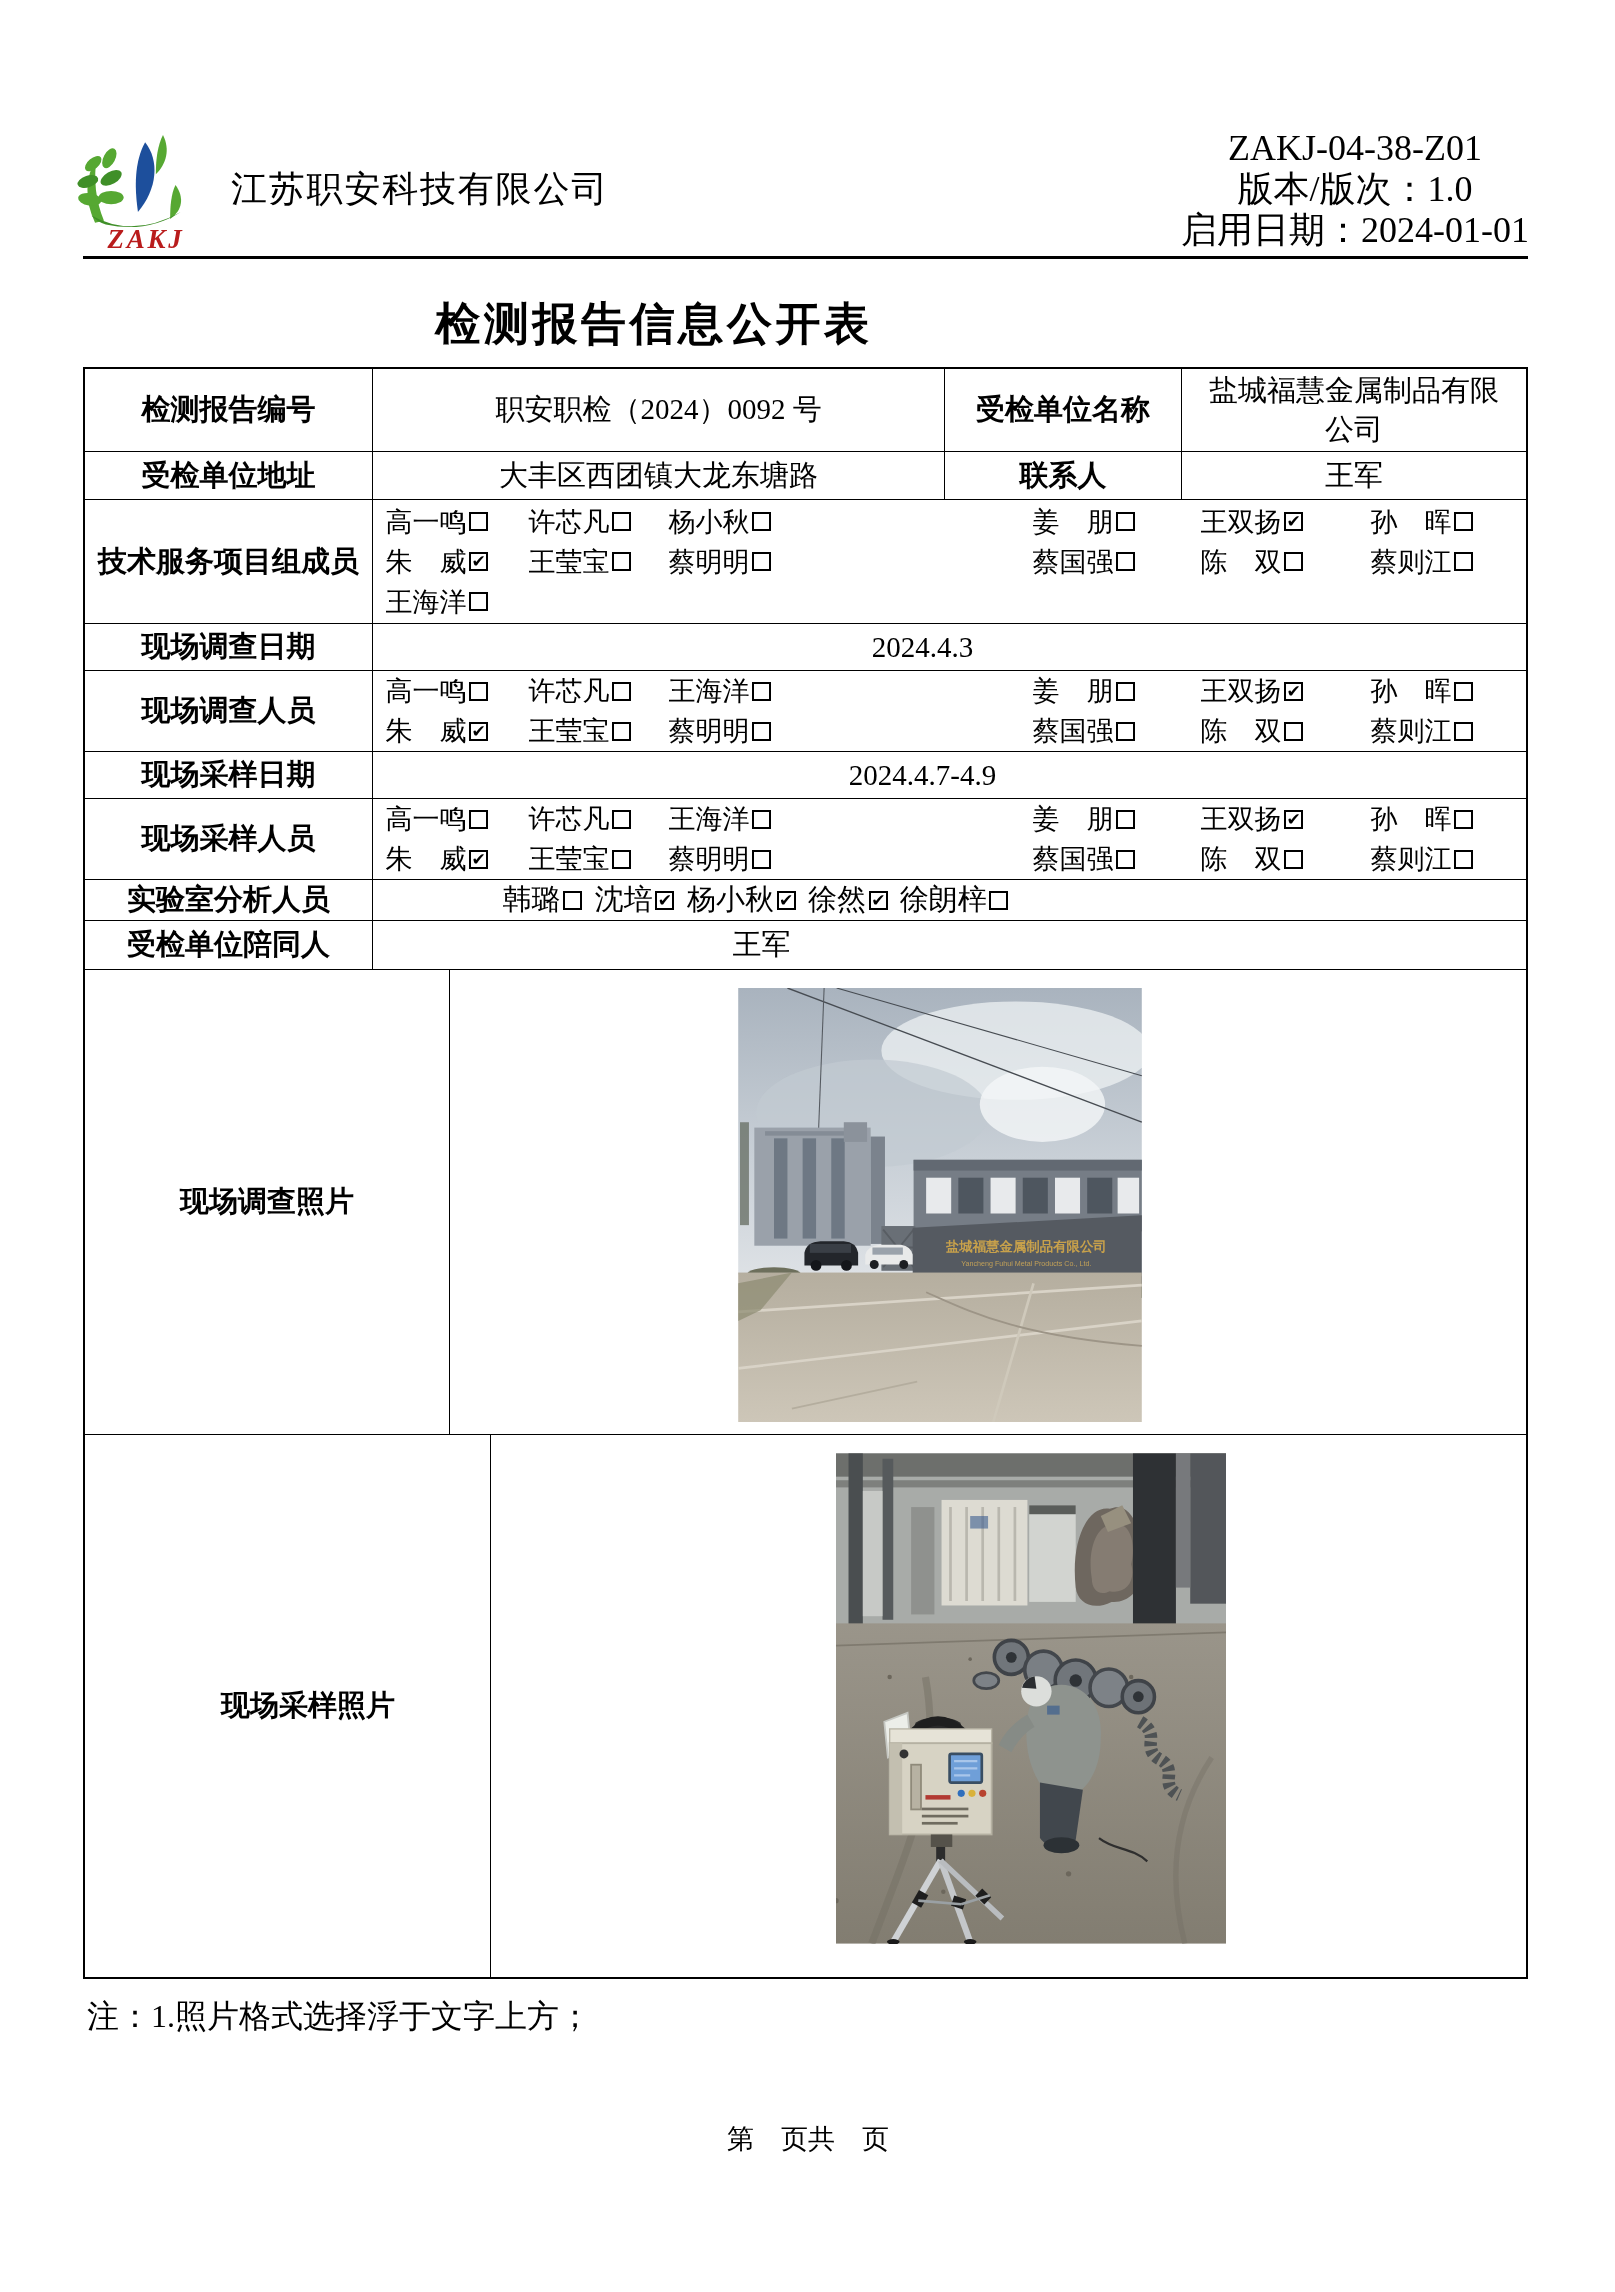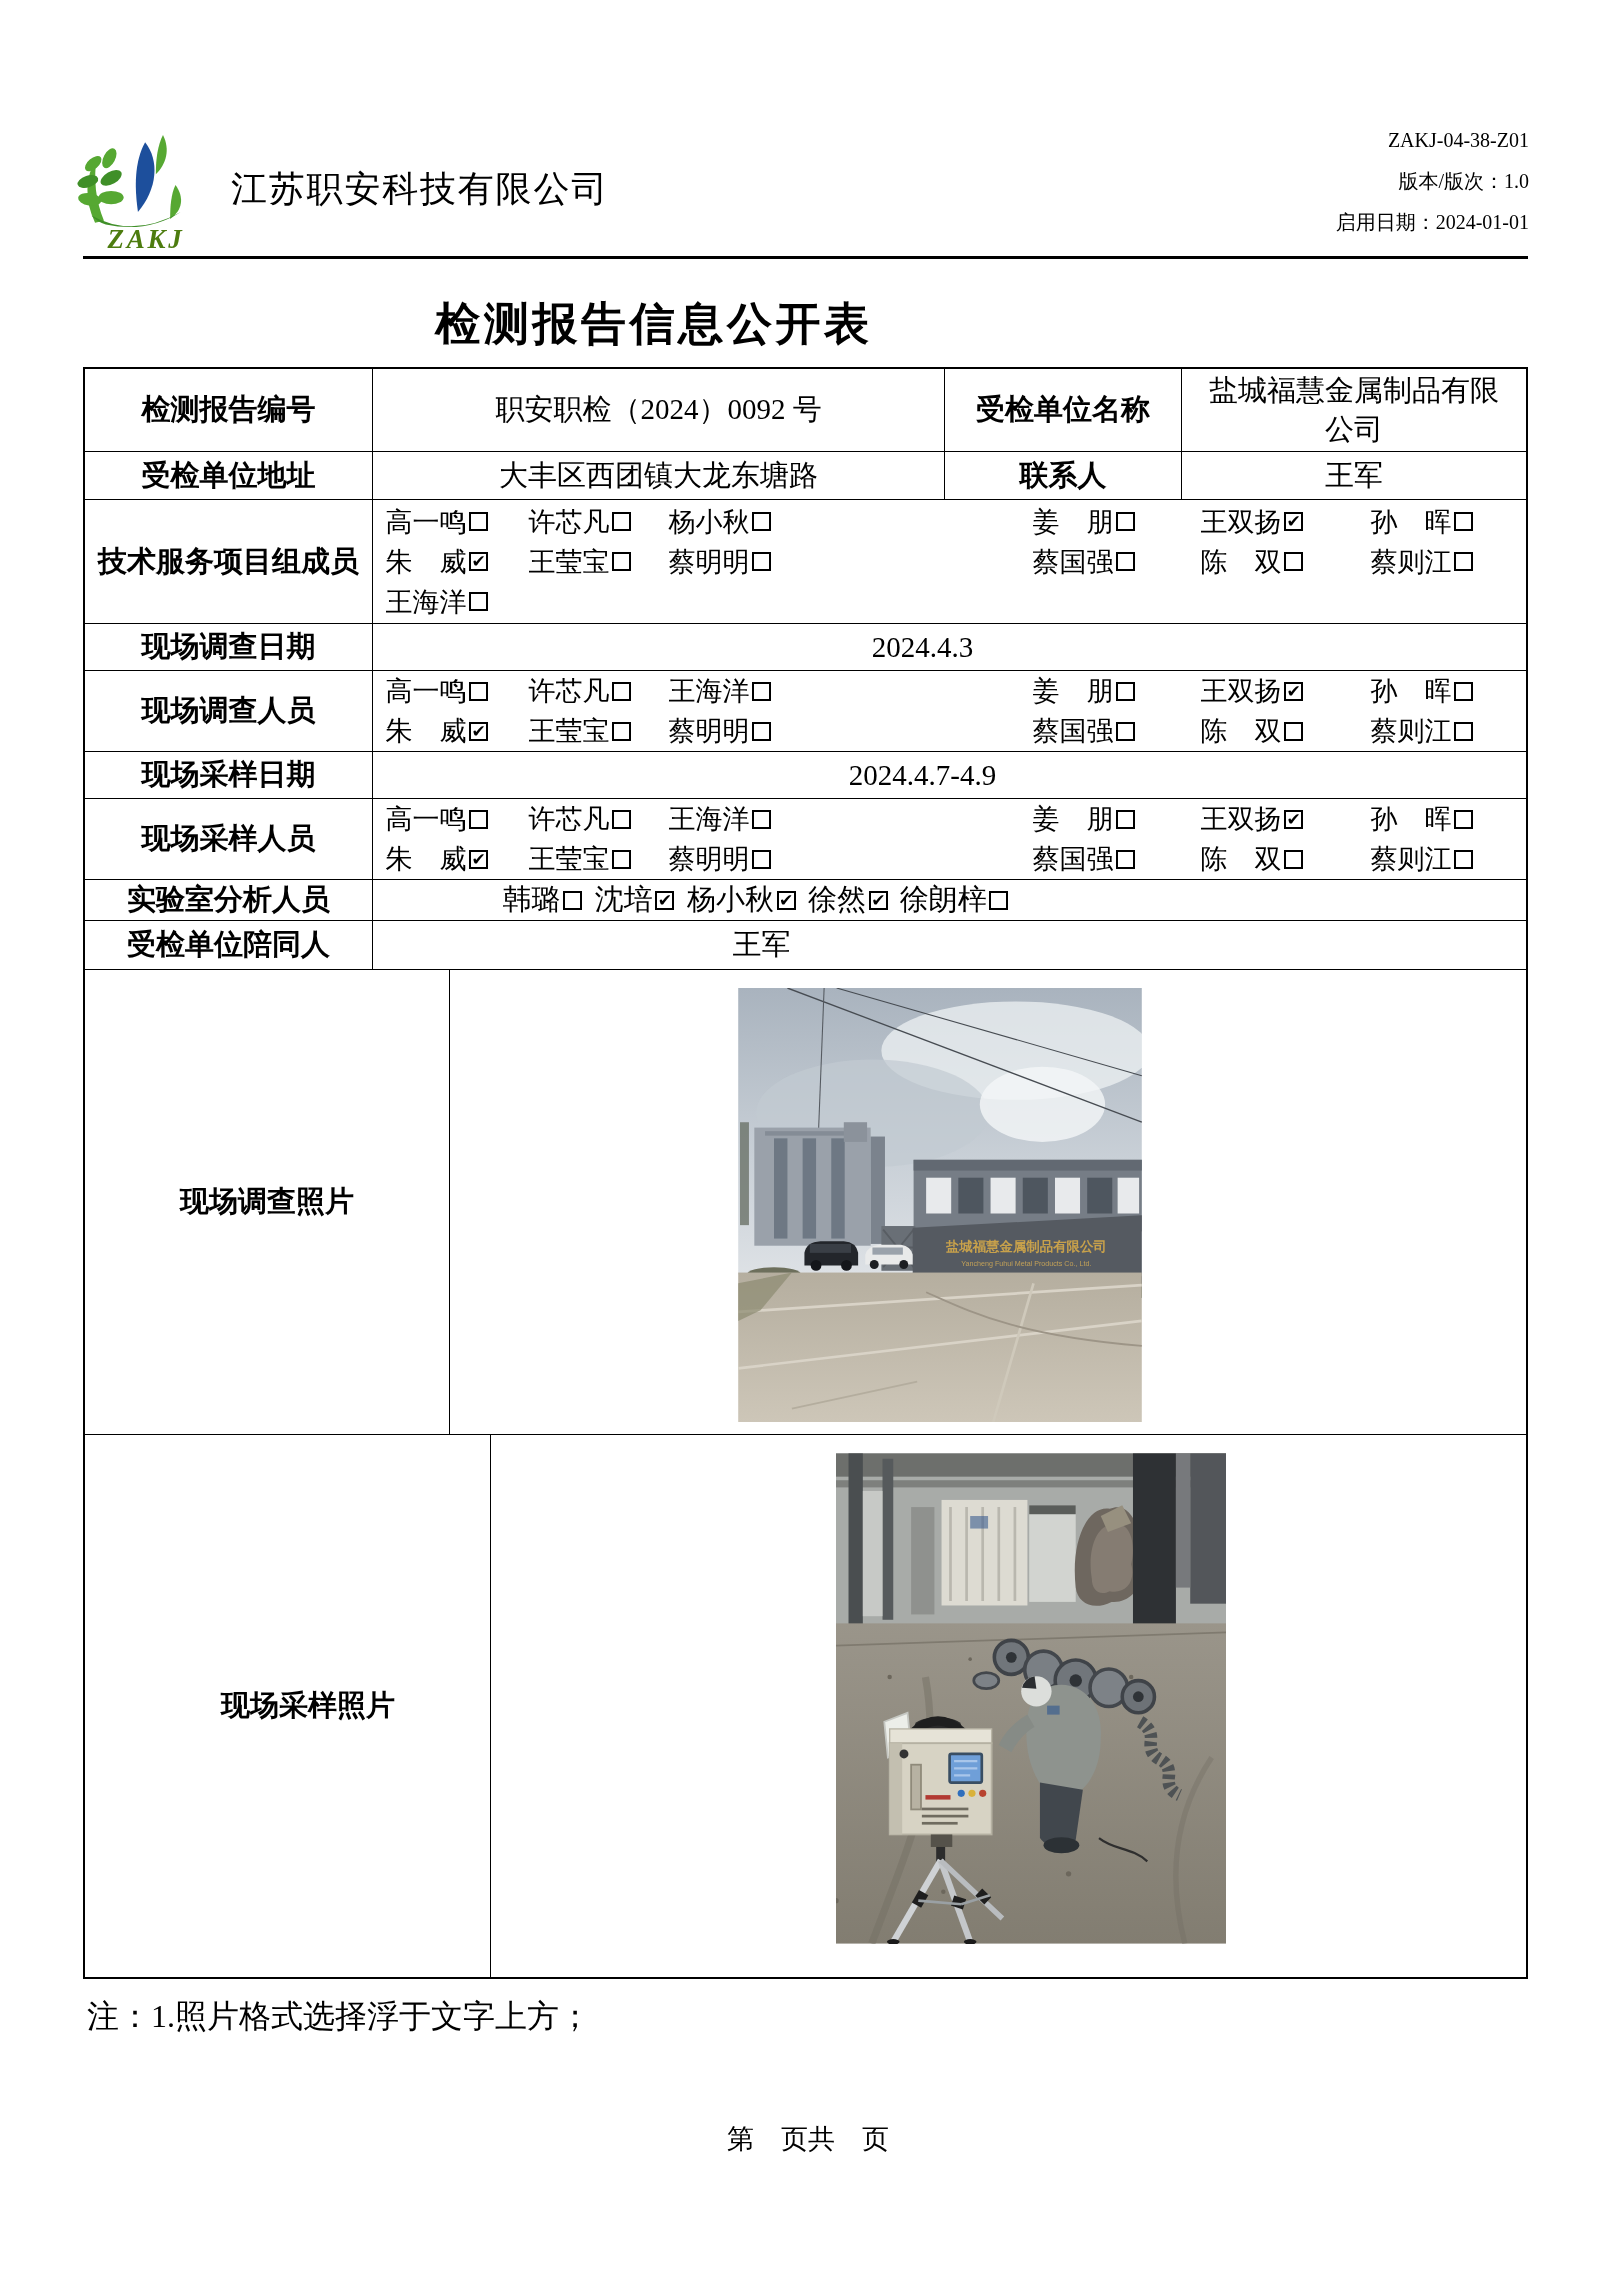--- a/index.html
+++ b/index.html
@@ -2,23 +2,23 @@
 <html style="font-size:14.3px"><head>
 <meta charset="utf-8">
 <style>
   html,body{margin:0;padding:0;background:#ffffff;}
   .page{position:relative;width:1616px;height:2293px;background:#ffffff;overflow:hidden;
         font-family:"Liberation Serif","DejaVu Serif",serif;color:#000;}
   
   .logo-art{position:absolute;left:70px;top:133px;width:152px;height:97px;}
   .logo-zakj{position:absolute;left:70px;top:224px;width:152px;text-align:center;
              font-family:"Liberation Serif",serif;font-weight:bold;font-style:italic;
-             font-size:27px;letter-spacing:2.7px;color:#4d7c0f;}
+             font-size:27px;letter-spacing:2.7px;color:#b91c1c;}
   .company{position:absolute;left:231px;top:165px;font-size:36px;letter-spacing:1.8px;}
-  .hdr-right{position:absolute;right:87px;top:120px;text-align:right;font-size:20px;line-height:41px;}
+  .hdr-right{position:absolute;right:87px;top:128px;text-align:center;font-size:36px;line-height:41px;}
   .hr{position:absolute;left:83px;top:256px;width:1445px;height:2.7px;background:#000;}
   
   .title{position:absolute;left:0;top:294px;width:1308px;text-align:center;
          font-size:45px;font-weight:bold;letter-spacing:3.6px;}
   
   .tbl{position:absolute;left:83px;top:367px;width:1445px;height:1612px;
        border:2.7px solid #000;box-sizing:border-box;display:flex;flex-direction:column;font-size:29px;}
   .trow{display:flex;border-bottom:1.8px solid #000;box-sizing:border-box;flex:0 0 auto;}
   .trow.last{border-bottom:none;flex:1 1 auto;padding-left:41px;}
   .cell{box-sizing:border-box;display:flex;align-items:center;justify-content:center;}

